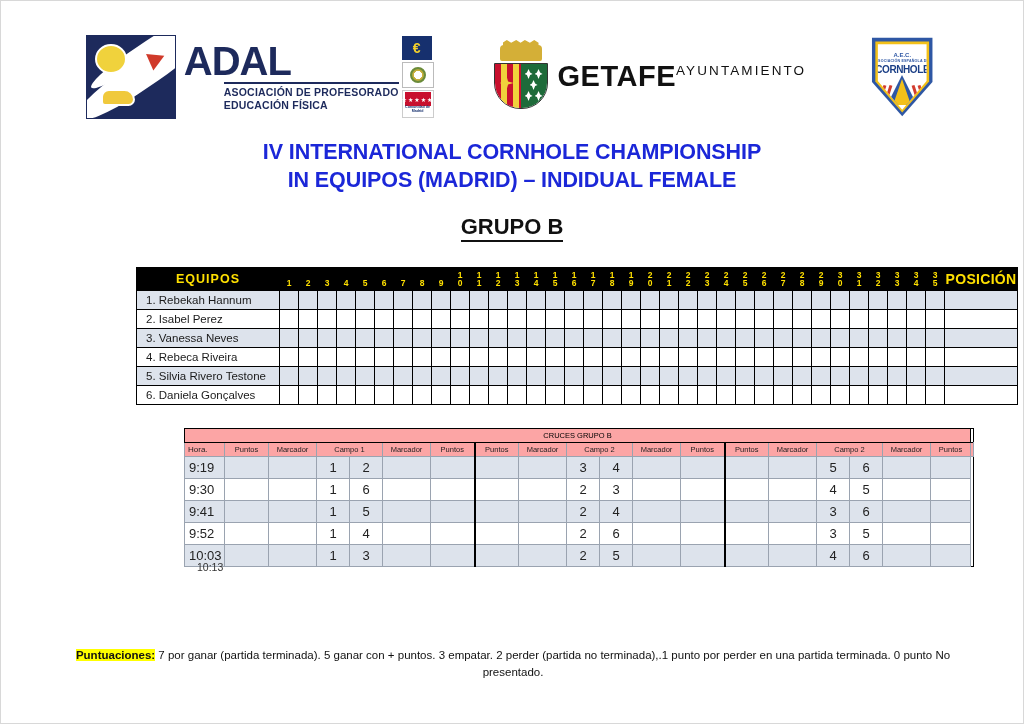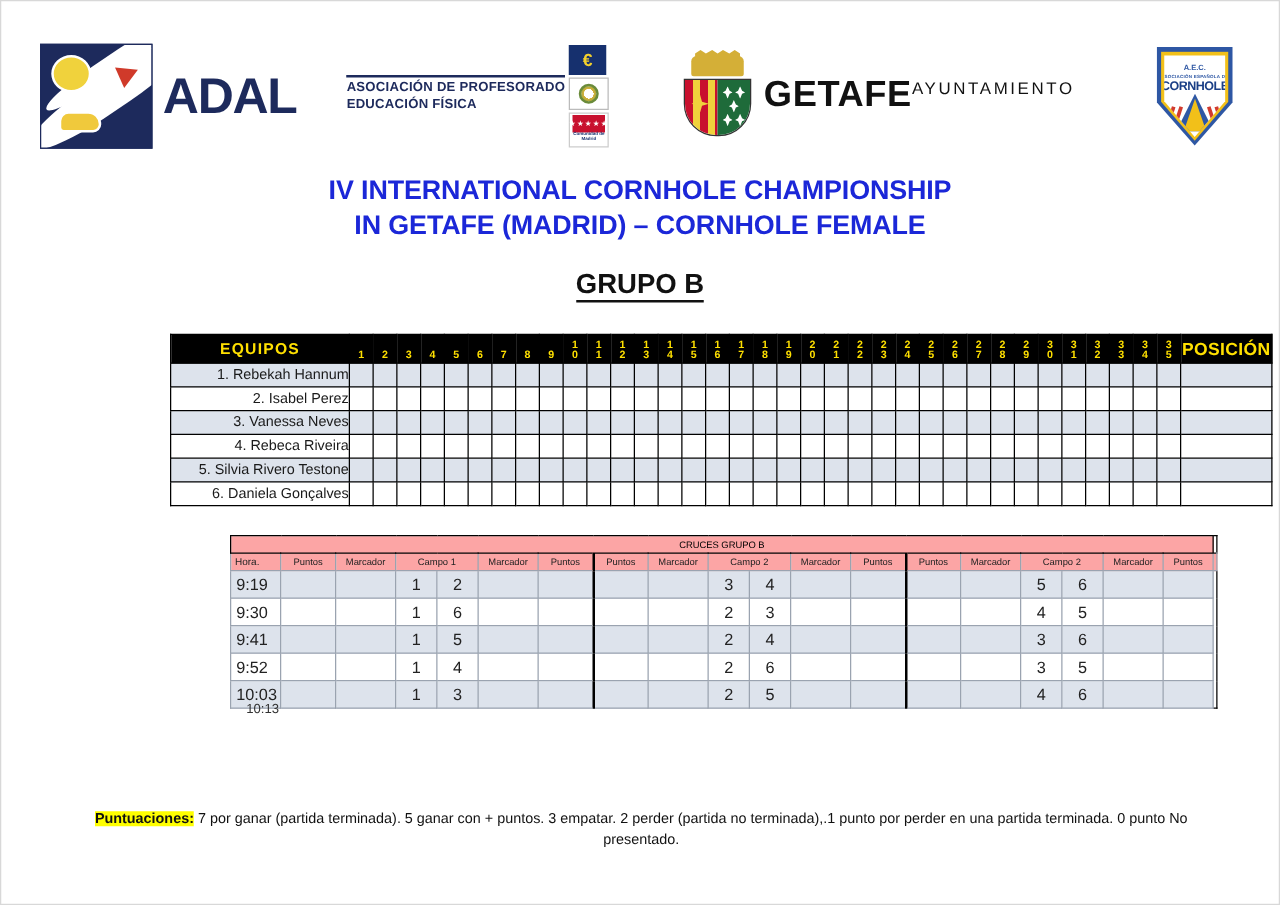--- a/index.html
+++ b/index.html
@@ -43,21 +43,21 @@
   }
   .adal-mark .shuttle{
     position:absolute;right:10px;top:14px;width:0;height:0;
     border-left:16px solid #d03a2a;border-top:9px solid transparent;border-bottom:9px solid transparent;
     transform:rotate(-24deg);
   }
   .adal-mark .shoe{
     position:absolute;left:14px;bottom:12px;width:30px;height:13px;border-radius:12px 16px 10px 6px;
     background:#f0c93c;border:2px solid #fff;
   }
-  .adal-text{margin-left:8px;display:flex;flex-direction:row;justify-content:center;}
+  .adal-text{margin-left:8px;display:flex;flex-direction:column;justify-content:center;}
   .adal-word{
     font-size:40px;font-weight:bold;color:#1d2a5c;letter-spacing:-1px;line-height:0.95;
     font-family:"Liberation Sans", sans-serif;
   }
   .adal-sub{
     font-size:10.5px;color:#1d2a5c;font-weight:bold;line-height:1.25;letter-spacing:0.2px;
     border-top:2px solid #1d2a5c;padding-top:2px;margin-top:2px;margin-left:40px;
   }
   .adal-badges{display:flex;flex-direction:column;gap:2px;margin-left:3px;justify-content:center;}
   .badge-eu{width:30px;height:24px;background:#16306e;display:flex;align-items:center;justify-content:center;
@@ -146,21 +146,21 @@
   .standings thead th{
     background:#000;color:#ffe000;font-size:11px;font-weight:bold;
     height:22px;text-align:center;border-color:#000;
   }
   .standings thead th.team-head{width:142px;letter-spacing:1px;font-size:12.5px;}
   .standings thead th.numcol{width:18px;font-size:8.5px;line-height:1;}
   .standings thead th.numcol .d{display:block;}
   .standings thead th.poscol{width:72px;font-size:14px;letter-spacing:0.3px;margin-top:24px;}
   .standings tbody td{height:18px;}
   .standings tbody td.team{
-    text-align:right;padding-left:20px;font-size:11.5px;color:#1a1a1a;white-space:nowrap;
+    text-align:left;padding-left:9px;font-size:11.5px;color:#1a1a1a;white-space:nowrap;
   }
   .standings tbody tr.alt td{background:#dde3ec;}
   .standings tbody tr td{background:#ffffff;}
   .standings tbody tr.alt td.cell{background:#dde3ec;}
 
   
   .cruces{
     position:absolute;left:183px;top:427px;
     border-collapse:collapse;table-layout:fixed;
     border:1px solid #000;
@@ -261,21 +261,21 @@
           <div class="ch-aec">A.E.C.</div>
           <div class="ch-assoc">ASOCIACIÓN ESPAÑOLA DE</div>
           <div class="ch-word">CORNHOLE</div>
         </div>
       </div>
     </div>
   </div>
 
   <div class="title">
     <div>IV INTERNATIONAL CORNHOLE CHAMPIONSHIP</div>
-    <div>IN GETAFE (MADRID) – CORNHOLE FEMALE</div>
+    <div>IN EQUIPOS (MADRID) – INDIDUAL FEMALE</div>
   </div>
   <div class="grupo">
     <span>GRUPO B</span>
   </div>
 
   <table class="standings">
     <thead>
       <tr>
         <th class="team-head">EQUIPOS</th>
 

